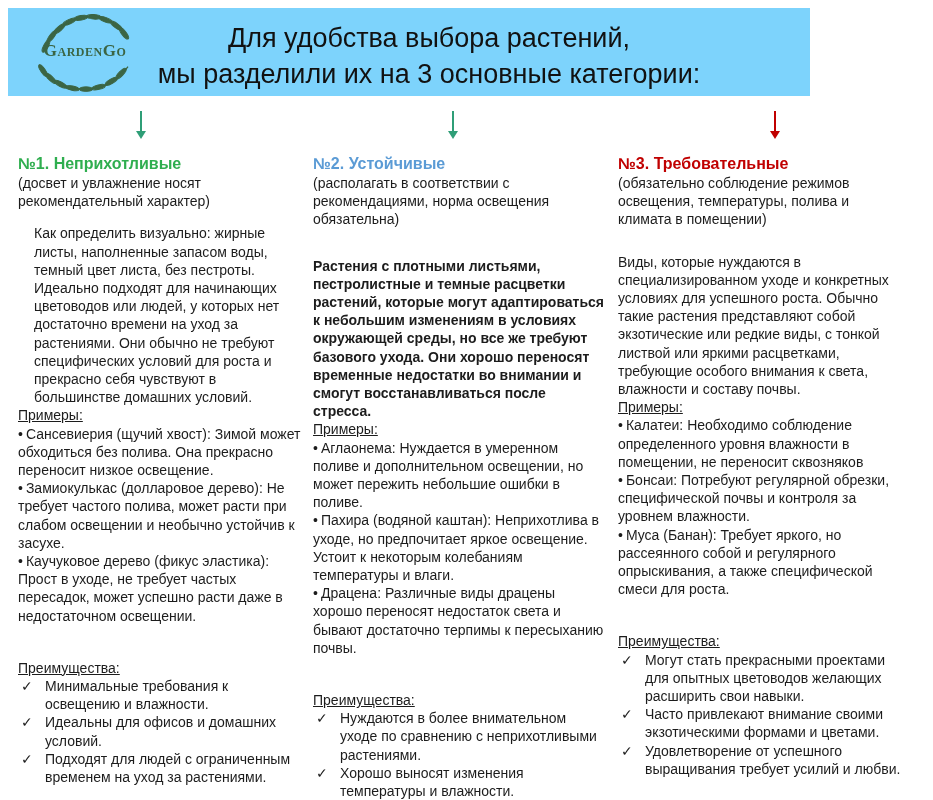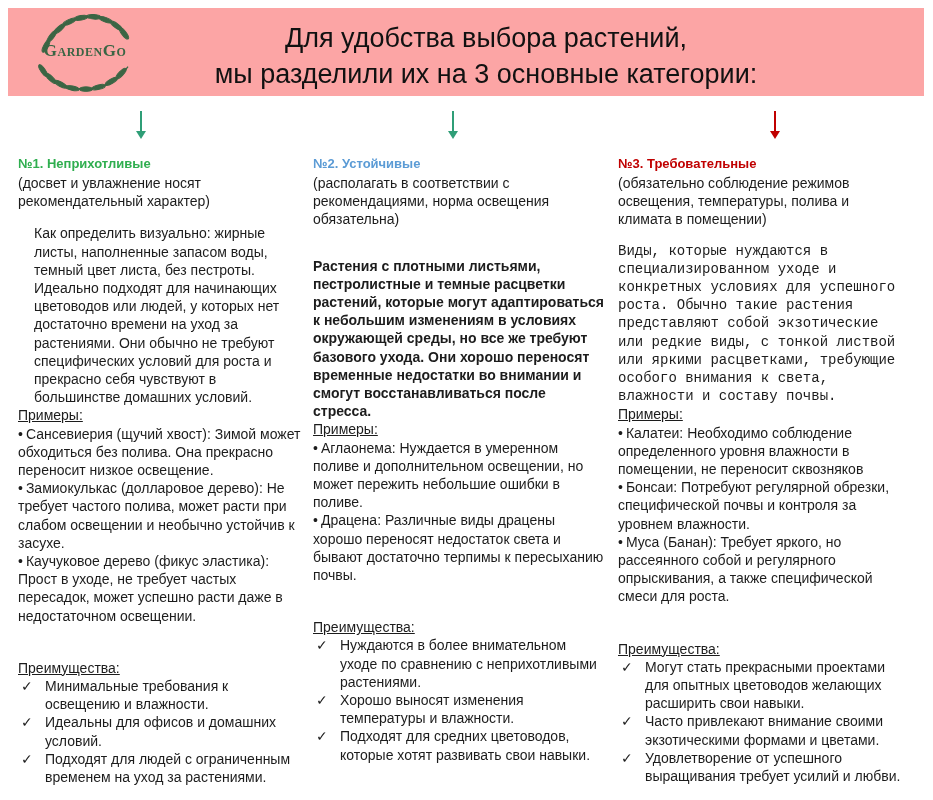--- a/index.html
+++ b/index.html
@@ -8,22 +8,22 @@
     background:#ffffff;
     font-family:"Liberation Sans", sans-serif;
     color:#1c1c1c;
     position:relative;
     overflow:hidden;
   }
   .page { position:absolute; inset:0; }
 
   
   .header {
-    position:absolute; left:8px; top:8px; width:916px; height:88px;
-    background:#fca5a5;
+    position:absolute; left:8px; top:8px; width:802px; height:88px;
+    background:#7dd3fc;
   }
   .logo {
     position:absolute; left:20px; top:2px; width:114px; height:84px;
   }
   .logo svg { position:absolute; inset:0; width:100%; height:100%; }
   .logo-text {
     position:absolute; left:0; right:0; top:50%;
     transform:translateY(-54%);
     text-align:center;
     font-family:"Liberation Serif", serif;
@@ -59,29 +59,29 @@
 
   
   .columns {
     position:absolute; left:18px; top:154px;
     display:grid;
     grid-template-columns:283px 293px 288px;
     column-gap:12px;
     font-size:14px;
     line-height:18.2px;
   }
-  .col-heading { margin:0; font-size:13px; line-height:20px; font-weight:700; }
+  .col-heading { margin:0; font-size:16px; line-height:20px; font-weight:700; }
   .col1 .col-heading { color:#2fae4f; }
   .col2 .col-heading { color:#5b9bd5; }
   .col3 .col-heading { color:#c00000; }
   .subtitle { margin:0; }
   .body { margin:0; }
   .col1 .body { margin-top:14px;margin-left:16px; }
   .col2 .body { margin-top:28px;font-weight:bold; }
-  .col3 .body { margin-top:13px;font-family:Liberation Mono, monospace; }
+  .col3 .body { margin-top:24px; }
   .section-label { margin:0; text-decoration:underline; }
   .advantages-label { margin-top:34px; }
   .example { margin:0; }
   .bullet { margin-right:3px; }
   .check { display:flex; align-items:flex-start; }
   .check .mark { flex:none; width:24px; padding-left:3px; }
 </style>
 </head>
 <body>
 
@@ -161,20 +161,21 @@
           <span>Подходят для людей с ограниченным временем на уход за растениями.</span>
         </div>
     </section>
 
     <section class="col2">
       <h2 class="col-heading">№2. Устойчивые</h2>
       <p class="subtitle">(располагать в соответствии с рекомендациями, норма освещения обязательна)</p>
       <p class="body">Растения с плотными листьями, пестролистные и темные расцветки растений, которые могут адаптироваться к небольшим изменениям в условиях окружающей среды, но все же требуют базового ухода. Они хорошо переносят временные недостатки во внимании и смогут восстанавливаться после стресса.</p>
       <p class="section-label">Примеры:</p>
       <div class="example"><span class="bullet">•</span><span>Аглаонема: Нуждается в умеренном поливе и дополнительном освещении, но может пережить небольшие ошибки в поливе.</span></div>
+      <div class="example"><span class="bullet">•</span><span>Пахира (водяной каштан): Неприхотлива в уходе, но предпочитает яркое освещение. Устоит к некоторым колебаниям температуры и влаги.</span></div>
       <div class="example"><span class="bullet">•</span><span>Драцена: Различные виды драцены хорошо переносят недостаток света и бывают достаточно терпимы к пересыханию почвы.</span></div>
       <p class="section-label advantages-label">Преимущества:</p>
       <div class="check">
           <span class="mark">✓</span>
           <span>Нуждаются в более внимательном уходе по сравнению с неприхотливыми растениями.</span>
         </div>
       <div class="check">
           <span class="mark">✓</span>
           <span>Хорошо выносят изменения температуры и влажности.</span>
         </div>

